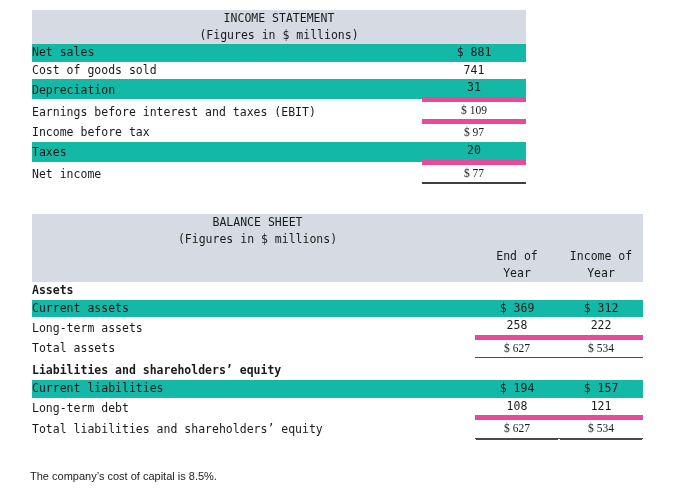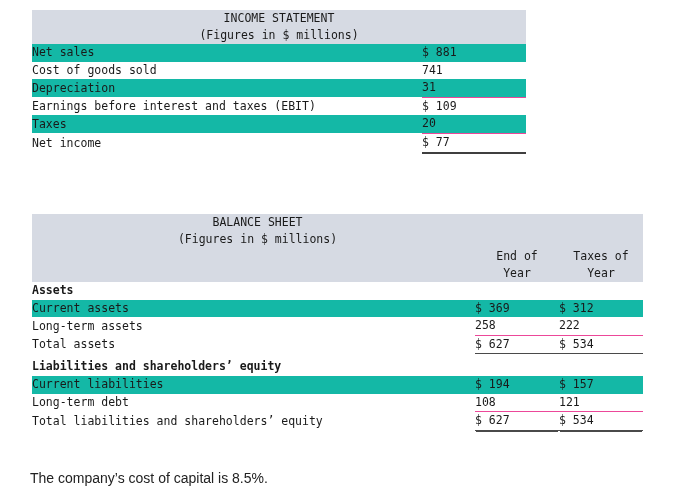--- a/index.html
+++ b/index.html
@@ -54,31 +54,31 @@
   
   .row-shaded td { background: #14b8a6; }
   .row-plain  td { background: #ffffff; }
 
   
   .lbl {
     text-align: left;
     padding-left: 8px;
   }
   .val {
-    text-align: left;
+    text-align: center;
     padding-right: 9px;
   }
 
   .indent1 { padding-left: 20px; }
   .indent2 { padding-left: 35px; }
 
   .bold { font-weight: bold; }
 
   
-  .rule-top-thin  { border-top: 1px solid #ec4899; }
+  .rule-top-thin  { border-top: 5px solid #ec4899; font-family: Liberation Serif, serif; }
   .rule-bot-thick { border-bottom: 2.5px solid #3f3f3f; }
   .rule-bot-double {
     border-bottom: 1px solid #4a4a4a;
     box-shadow: 0 3px 0 -1px #4a4a4a;
   }
 
   .spacer-row td { height: 4px; line-height: 4px; background: #ffffff; }
 
   
   .colhead {
@@ -88,21 +88,21 @@
     line-height: 17px;
     height: 17px;
   }
 
   
   .footnote {
     position: absolute;
     left: 30px;
     top: 470px;
     font-family: "Liberation Sans", sans-serif;
-    font-size: 14px;
+    font-size: 11px;
     color: #222222;
     white-space: pre;
   }
 </style>
 </head>
 <body>
 
 <div class="doc">
 
   <table class="fin-table" style="left:32px; top:10px; width:494px;">
@@ -126,20 +126,24 @@
         <td class="lbl">Cost of goods sold</td>
         <td class="val">741</td>
       </tr>
       <tr class="row-shaded">
         <td class="lbl">Depreciation</td>
         <td class="val">31</td>
       </tr>
       <tr class="row-plain">
         <td class="lbl">Earnings before interest and taxes (EBIT)</td>
         <td class="val rule-top-thin">$ 109</td>
+      </tr>
+      <tr class="row-plain">
+        <td class="lbl">Income before tax</td>
+        <td class="val rule-top-thin">$ 97</td>
       </tr>
       <tr class="row-shaded">
         <td class="lbl">Taxes</td>
         <td class="val">20</td>
       </tr>
       <tr class="row-plain">
         <td class="lbl">Net income</td>
         <td class="val rule-top-thin rule-bot-thick">$ 77</td>
       </tr>
     </tbody>
@@ -154,21 +158,21 @@
     <tbody>
       <tr class="band">
         <td class="title-cell" colspan="3" style="padding-right:160px;">BALANCE SHEET</td>
       </tr>
       <tr class="band">
         <td class="title-cell" colspan="3" style="padding-right:160px;">(Figures in $ millions)</td>
       </tr>
       <tr class="band">
         <td style="background:#d6dae3;"></td>
         <td class="colhead">End of</td>
-        <td class="colhead">Taxes of</td>
+        <td class="colhead">Income of</td>
       </tr>
       <tr class="band">
         <td style="background:#d6dae3;"></td>
         <td class="colhead">Year</td>
         <td class="colhead">Year</td>
       </tr>
 
       <tr class="row-plain">
         <td class="lbl bold">Assets</td>
         <td class="val"></td>

